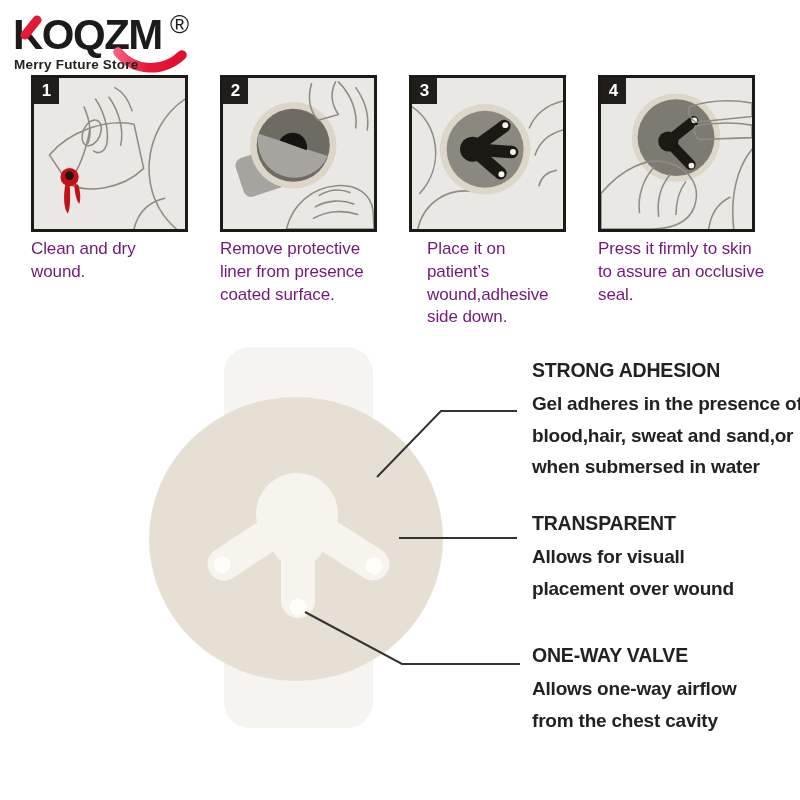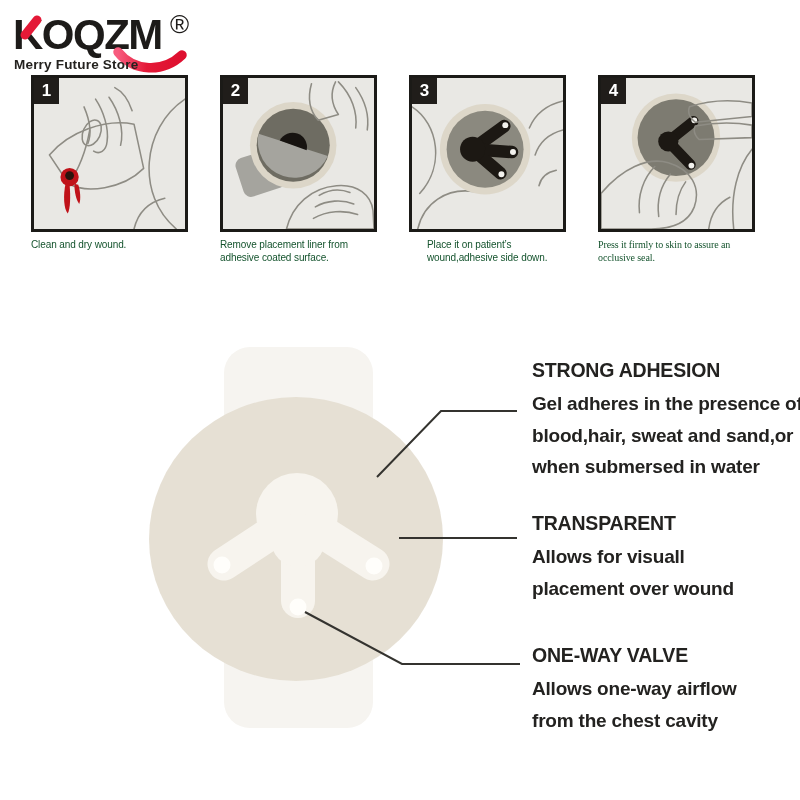--- a/index.html
+++ b/index.html
@@ -6,22 +6,22 @@
   #stage{position:relative;width:800px;height:800px;background:#ffffff;overflow:hidden;
          font-family:"Liberation Sans",sans-serif;color:#232220;}
   .abs{position:absolute;}
   
   .step-panel{position:absolute;top:75px;width:157px;height:157px;box-sizing:border-box;
               border:3px solid #1b1a17;background:#e9e8e4;}
   .step-panel svg{display:block;width:151px;height:151px;}
   .step-badge{position:absolute;top:0;left:0;width:25px;height:26px;background:#201d1a;
               color:#ffffff;font-weight:bold;font-size:17px;display:flex;
               align-items:center;justify-content:center;}
-  .step-caption{position:absolute;top:238px;font-size:10px;line-height:1.34;
-                color:#14532d;letter-spacing:-0.1px;}
+  .step-caption{position:absolute;top:238px;font-size:17px;line-height:1.34;
+                color:#701a75;letter-spacing:-0.1px;}
   
   .backing{position:absolute;left:224px;top:347px;width:149px;height:381px;
            background:#f6f4f0;border-radius:26px;}
   .gel-disc{position:absolute;left:149px;top:397px;width:294px;height:284px;border-radius:50%;
             background:radial-gradient(circle at 50% 48%, #e6e0d4 70%, #e9e4d9 86%, #f1ede3 100%);}
   
   .feature{position:absolute;left:532px;white-space:nowrap;}
   .feature h3{margin:0 0 3px 0;font-size:19.5px;font-weight:700;line-height:29px;
               color:#232220;letter-spacing:-0.2px;}
   .feature .fline{font-size:19px;font-weight:600;line-height:31.5px;color:#232220;
@@ -81,21 +81,21 @@
       <path class="lineart" d="M92 6 C 88 20, 90 34, 99 44 L 120 38 C 112 26, 112 14, 117 4" fill="#efeeea"></path>
       <path class="lineart" d="M120 4 C 134 18, 140 36, 138 52"></path>
       <path class="lineart" d="M138 10 C 148 24, 152 40, 150 54"></path>
       <path class="lineart" d="M66 157 C 72 132, 92 114, 118 112 C 140 110, 154 122, 156 138 L 157 157 Z" fill="#efeeea"></path>
       <path class="lineart" d="M100 122 C 110 116, 122 115, 132 119"></path>
       <path class="lineart" d="M96 134 C 108 127, 124 126, 136 131"></path>
       <path class="lineart" d="M94 146 C 108 138, 126 137, 140 142"></path>
     </svg>
     <div class="step-badge">2</div>
   </div>
-  <div class="step-caption" style="left:220px;width:158px;">Remove placement liner from adhesive coated surface.</div>
+  <div class="step-caption" style="left:220px;width:158px;">Remove protective liner from presence coated surface.</div>
 
   <div class="step-panel" style="left:409px;">
     <svg viewBox="0 0 157 157">
       <path class="lineart" d="M0 30 C 28 48, 34 92, 8 120"></path>
       <path class="lineart" d="M6 157 C 12 130, 36 114, 64 118"></path>
       <path class="lineart" d="M157 54 C 142 58, 132 68, 128 80"></path>
       <path class="lineart" d="M157 24 C 140 28, 128 38, 122 52"></path>
       <path class="lineart" d="M150 96 C 140 98, 134 104, 132 112"></path>
       <circle cx="76" cy="74" r="47" fill="#ddd7c9"></circle>
       <circle cx="76" cy="74" r="40" fill="#8b897f"></circle>
@@ -128,21 +128,21 @@
       <path class="lineart" d="M40 140 C 38 122, 44 104, 56 92"></path>
       <path class="lineart" d="M60 144 C 58 128, 62 112, 72 100"></path>
       <path class="lineart" d="M78 142 C 78 128, 82 116, 88 108"></path>
       <path class="lineart" d="M92 30 C 110 24, 134 22, 157 26 L 157 40 L 98 46 C 92 41, 90 35, 92 30 Z" fill="#edebe7"></path>
       <path class="lineart" d="M98 50 C 118 46, 140 46, 157 49 L 157 62 L 102 64 C 97 59, 96 54, 98 50 Z" fill="#edebe7"></path>
       <path class="lineart" d="M157 74 C 142 92, 134 122, 138 157"></path>
       <path class="lineart" d="M112 157 C 114 142, 122 130, 134 124"></path>
     </svg>
     <div class="step-badge">4</div>
   </div>
-  <div class="step-caption" style="left:598px;width:168px;font-family:Liberation Serif, serif;">Press it firmly to skin to assure an occlusive seal.</div>
+  <div class="step-caption" style="left:598px;width:168px;">Press it firmly to skin to assure an occlusive seal.</div>
 
   <div class="backing"></div>
   <div class="gel-disc"></div>
 
   <svg class="overlay" width="800" height="800" viewBox="0 0 800 800">
 
     <g fill="#f7f4ee" stroke="#f7f4ee" stroke-linecap="round">
       <line x1="297" y1="516" x2="224" y2="564" stroke-width="33"></line>
       <line x1="297" y1="516" x2="373" y2="564" stroke-width="33"></line>
       <line x1="298" y1="528" x2="298" y2="601" stroke-width="34"></line>

